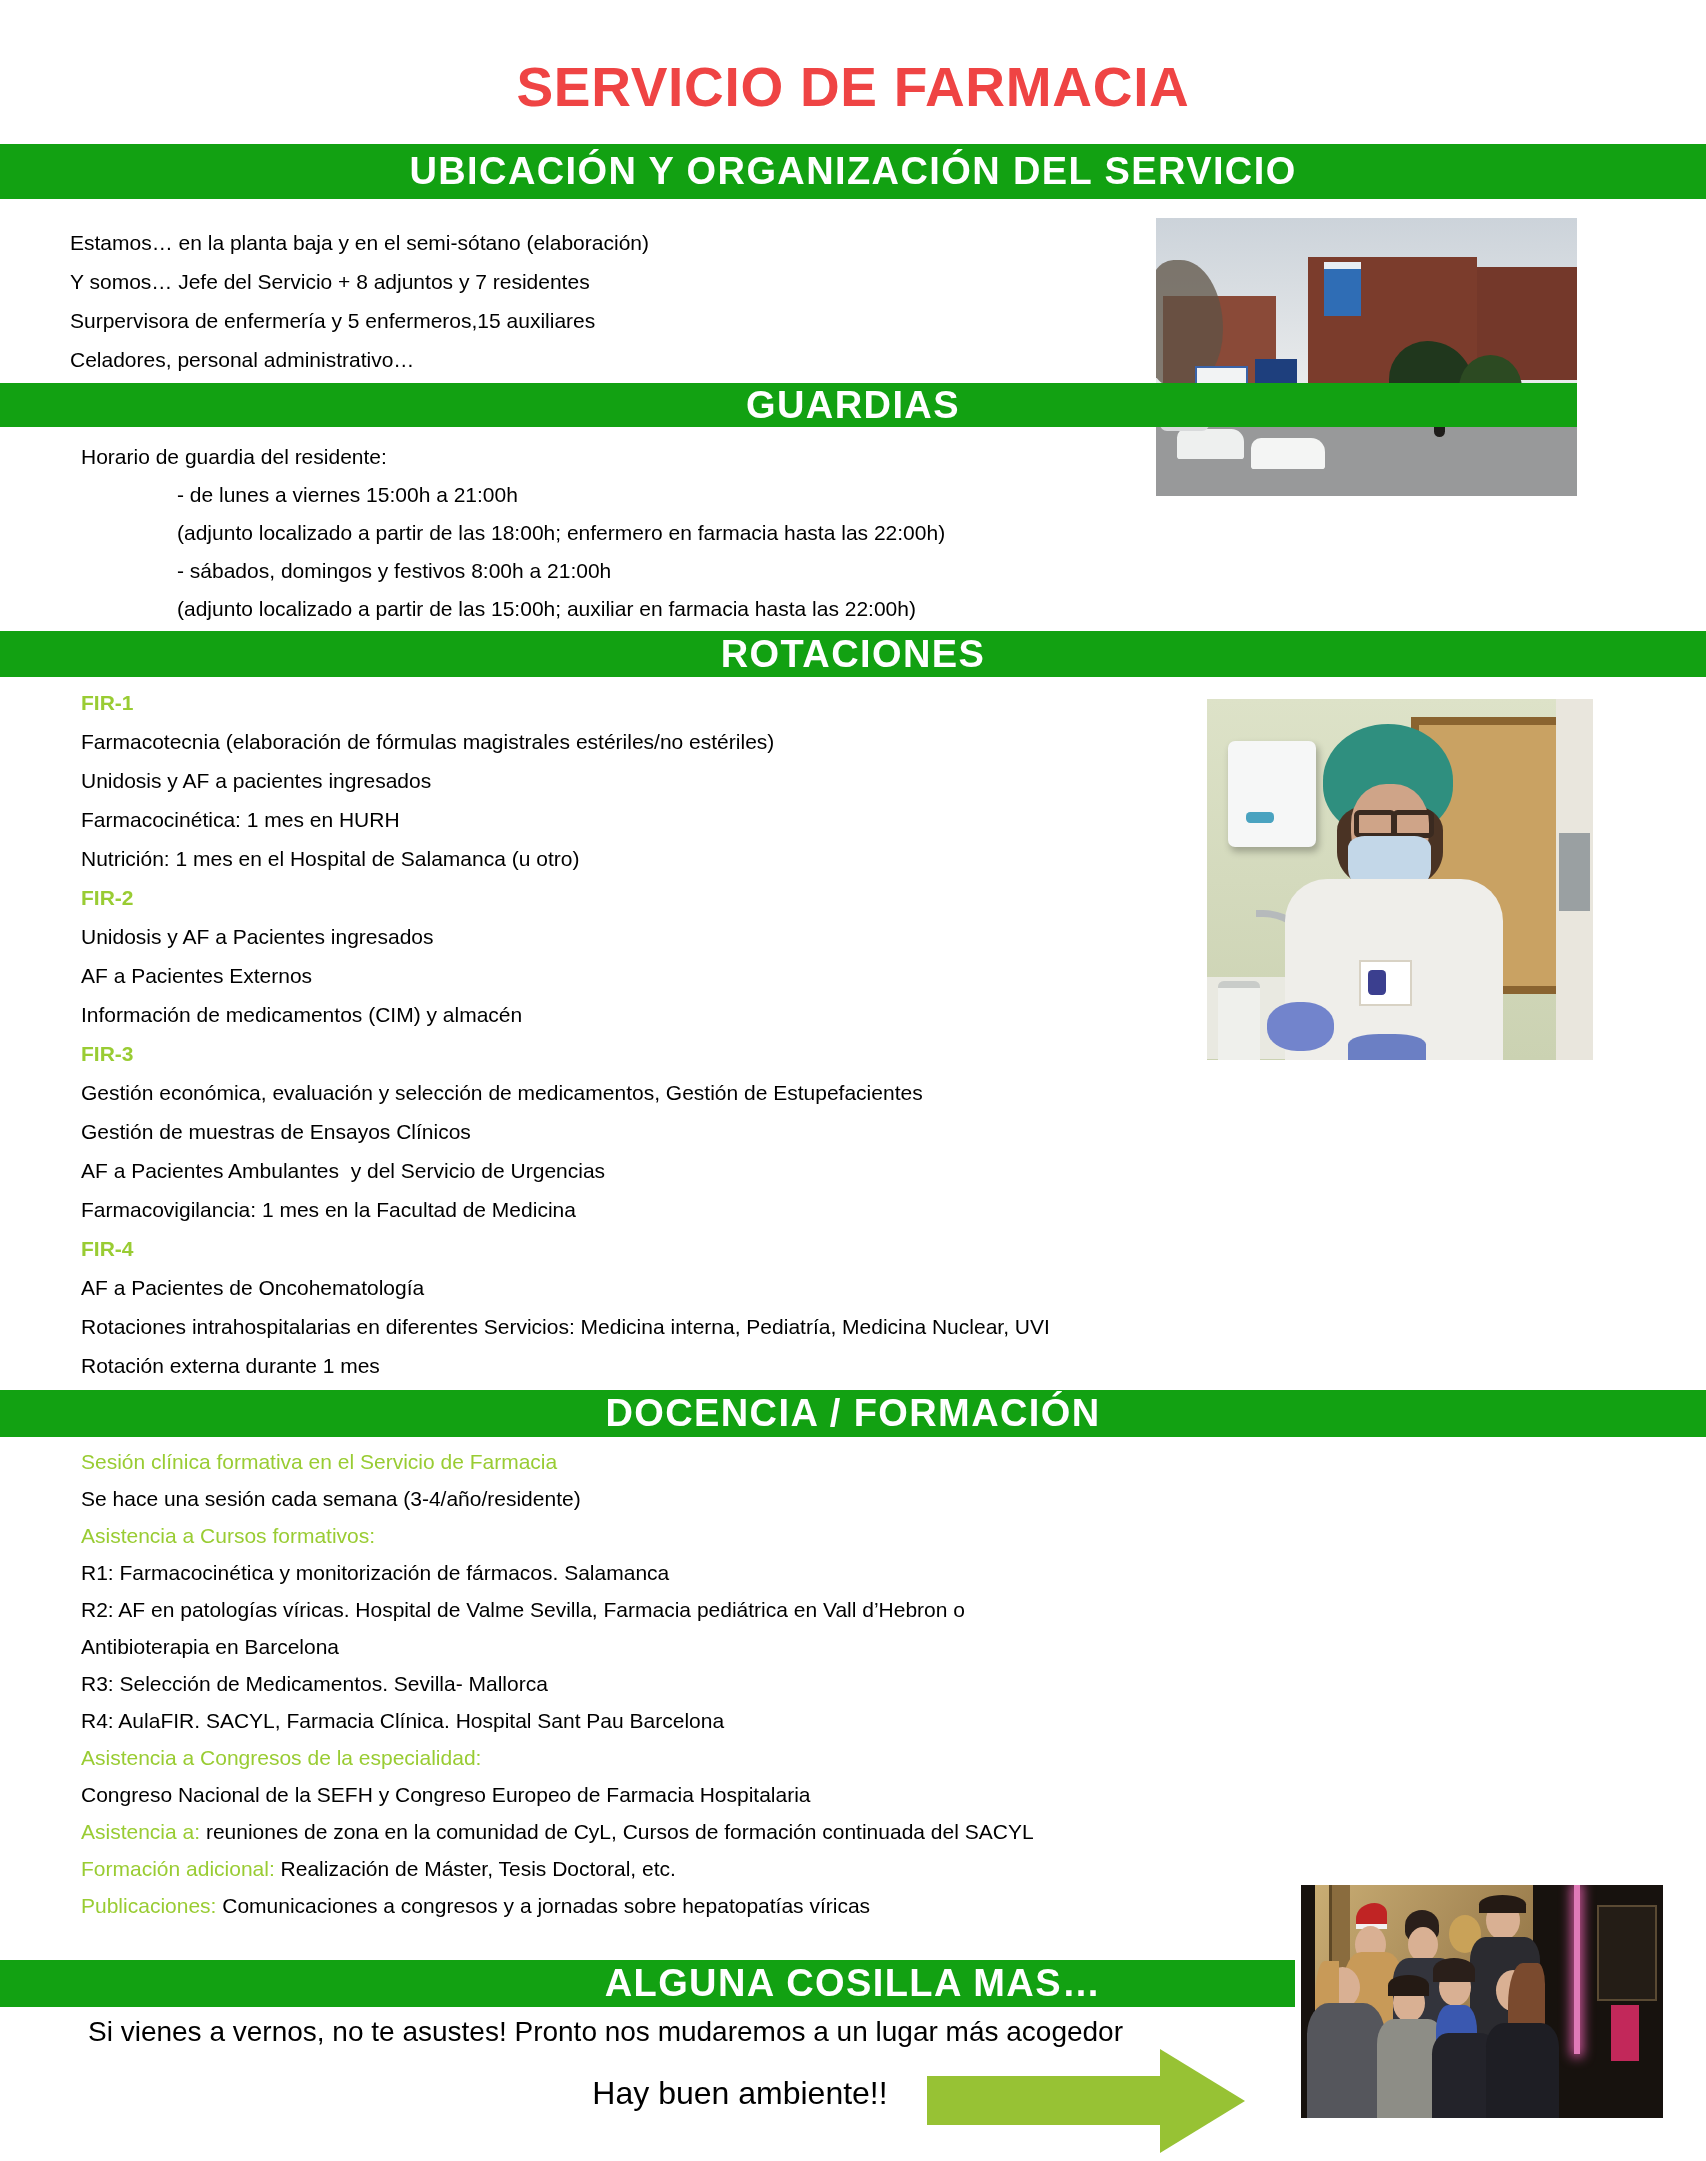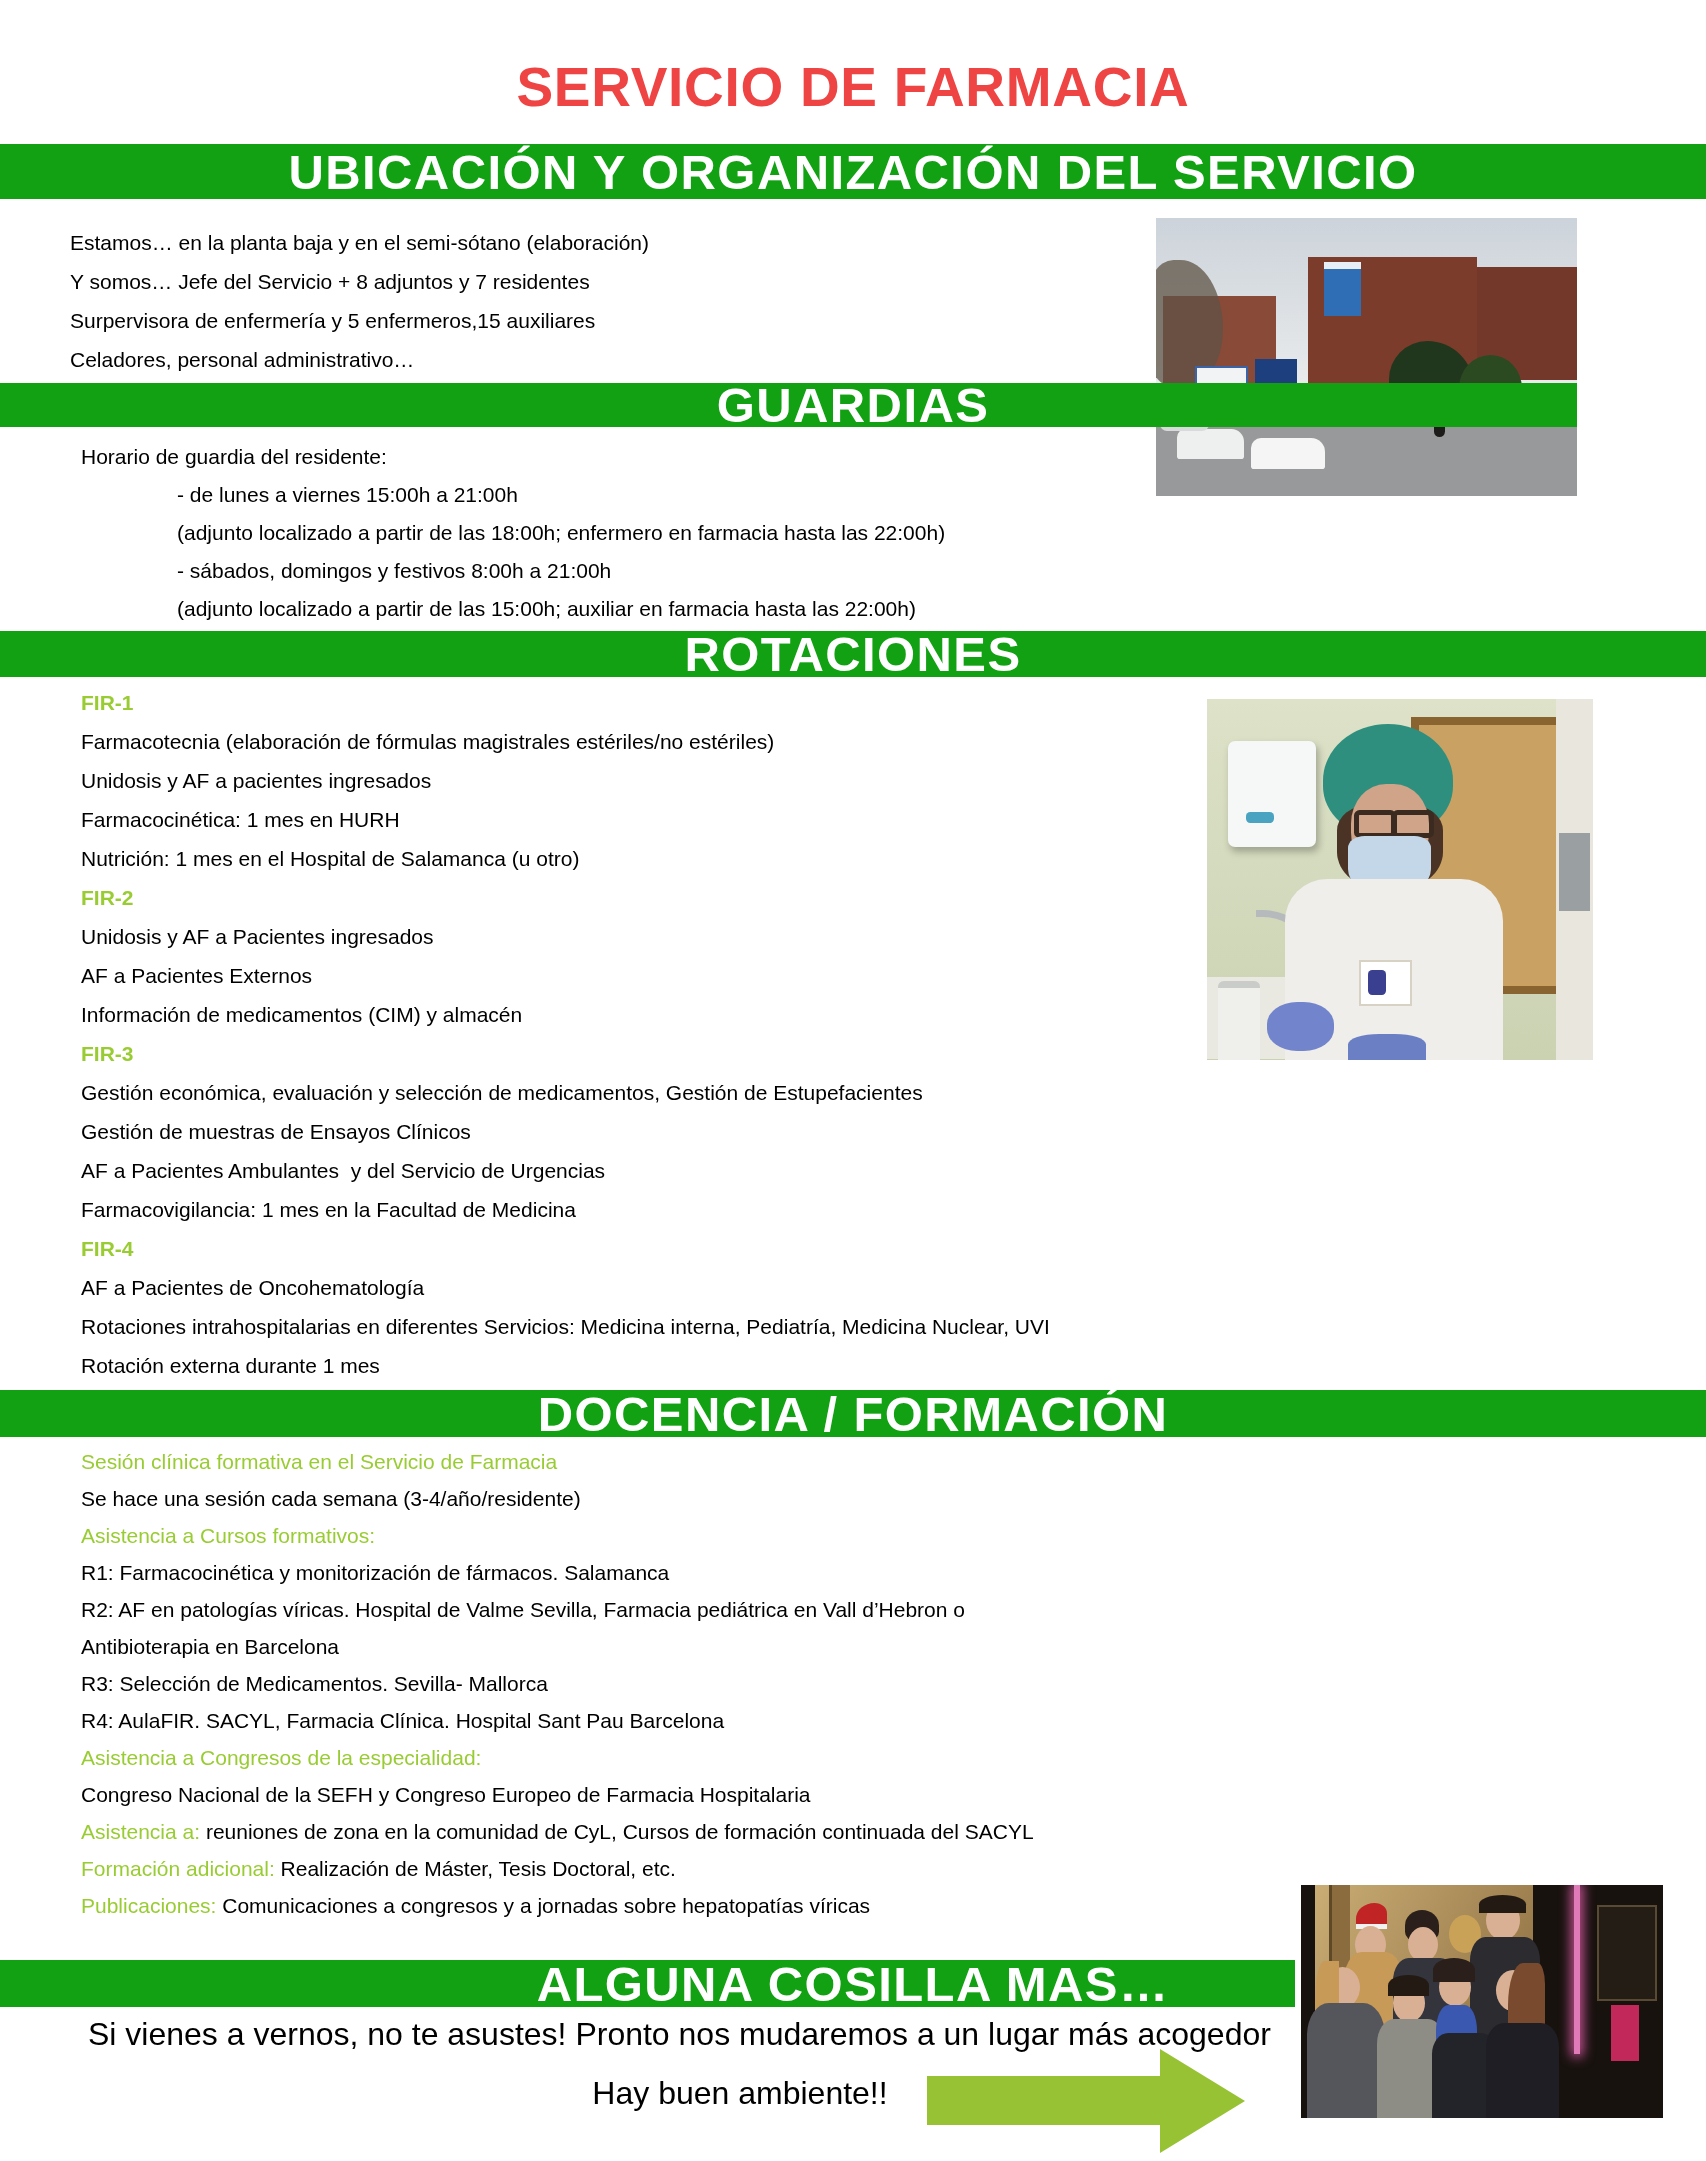--- a/index.html
+++ b/index.html
@@ -11,21 +11,21 @@
   .main-title{
     position:absolute;top:55px;left:0;width:1706px;text-align:center;
     font-size:55px;font-weight:bold;color:#ef4444;letter-spacing:0.7px;
   }
   .banner{
     position:absolute;left:0;background:#12a112;height:47px;
   }
   .banner .bt{
     position:absolute;left:0;top:0;width:1706px;height:100%;
     display:flex;align-items:center;justify-content:center;
-    color:#ffffff;font-weight:bold;font-size:49px;letter-spacing:1.4px;white-space:pre;
+    color:#ffffff;font-weight:bold;font-size:38px;letter-spacing:1.4px;white-space:pre;
   }
   #banner-ubicacion{top:144px;height:55px;width:1706px;}
   #banner-guardias{top:383px;height:44px;width:1577px;}
   #banner-rotaciones{top:631px;height:46px;width:1706px;}
   #banner-docencia{top:1390px;height:47px;width:1706px;}
   #banner-cosilla{top:1960px;height:47px;width:1295px;}
   
   .tblock{position:absolute;}
   .line{display:flex;align-items:center;font-size:21px;white-space:pre;}
   #ubicacion-text{left:70px;top:223px;}
@@ -33,21 +33,21 @@
   #guardias-text{left:81px;top:438px;}
   #guardias-text .line{height:38px;}
   #guardias-text .indent{margin-left:96px;}
   #rotaciones-text{left:81px;top:683px;}
   #rotaciones-text .line{height:39px;}
   .fir-label{color:#99cc33;font-weight:bold;}
   #docencia-text{left:81px;top:1443px;}
   #docencia-text .line{height:37px;}
   .glabel{color:#99cc33;}
   .gtext{color:#000;}
-  #cosilla-line1{position:absolute;left:88px;top:2016px;font-size:32px;white-space:pre;}
+  #cosilla-line1{position:absolute;left:88px;top:2016px;font-size:28px;white-space:pre;}
   #cosilla-line2{position:absolute;left:0;top:2059px;width:1480px;text-align:center;font-size:32px;margin-top:16px;}
   
   #green-arrow{position:absolute;left:927px;top:2049px;width:317px;height:106px;}
   #green-arrow .body{position:absolute;left:0;top:27px;width:234px;height:49px;background:#97c234;}
   #green-arrow .head{position:absolute;left:233px;top:0;width:0;height:0;
     border-top:52px solid transparent;border-bottom:52px solid transparent;border-left:85px solid #97c234;}
   
   .photo{position:absolute;overflow:hidden;}
   .ph{position:absolute;}
   #photo-hospital{left:1156px;top:218px;width:421px;height:278px;background:linear-gradient(#ccd3da,#e9ebec 60%,#dfe1e0);}

